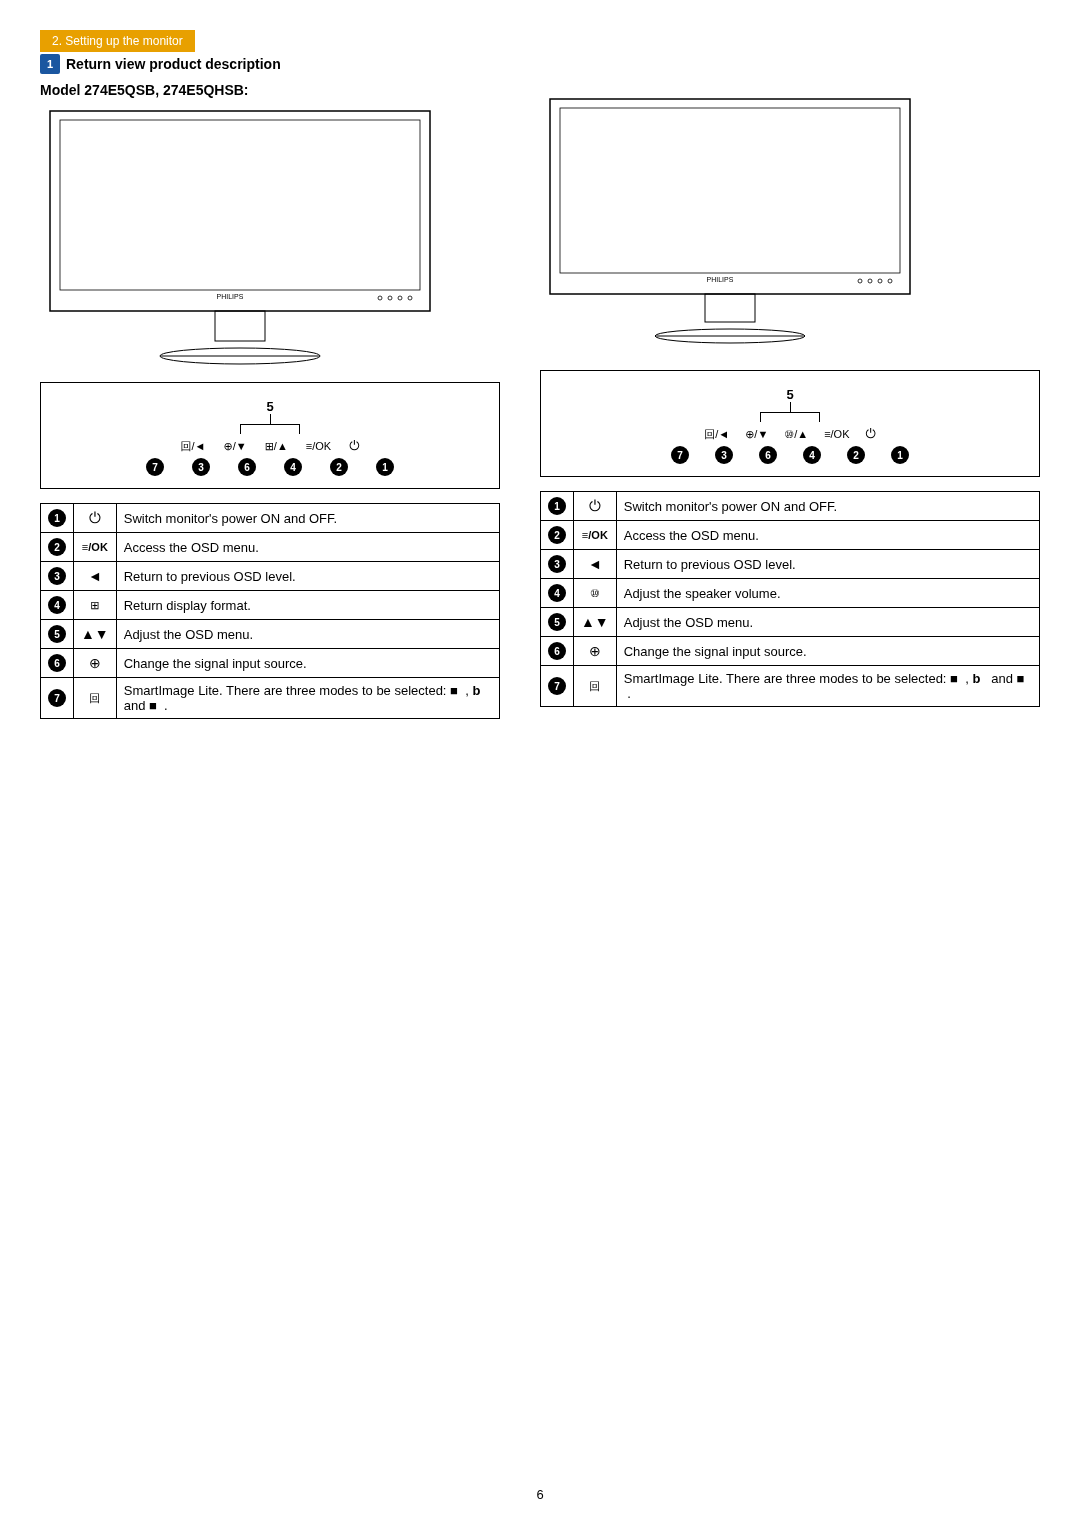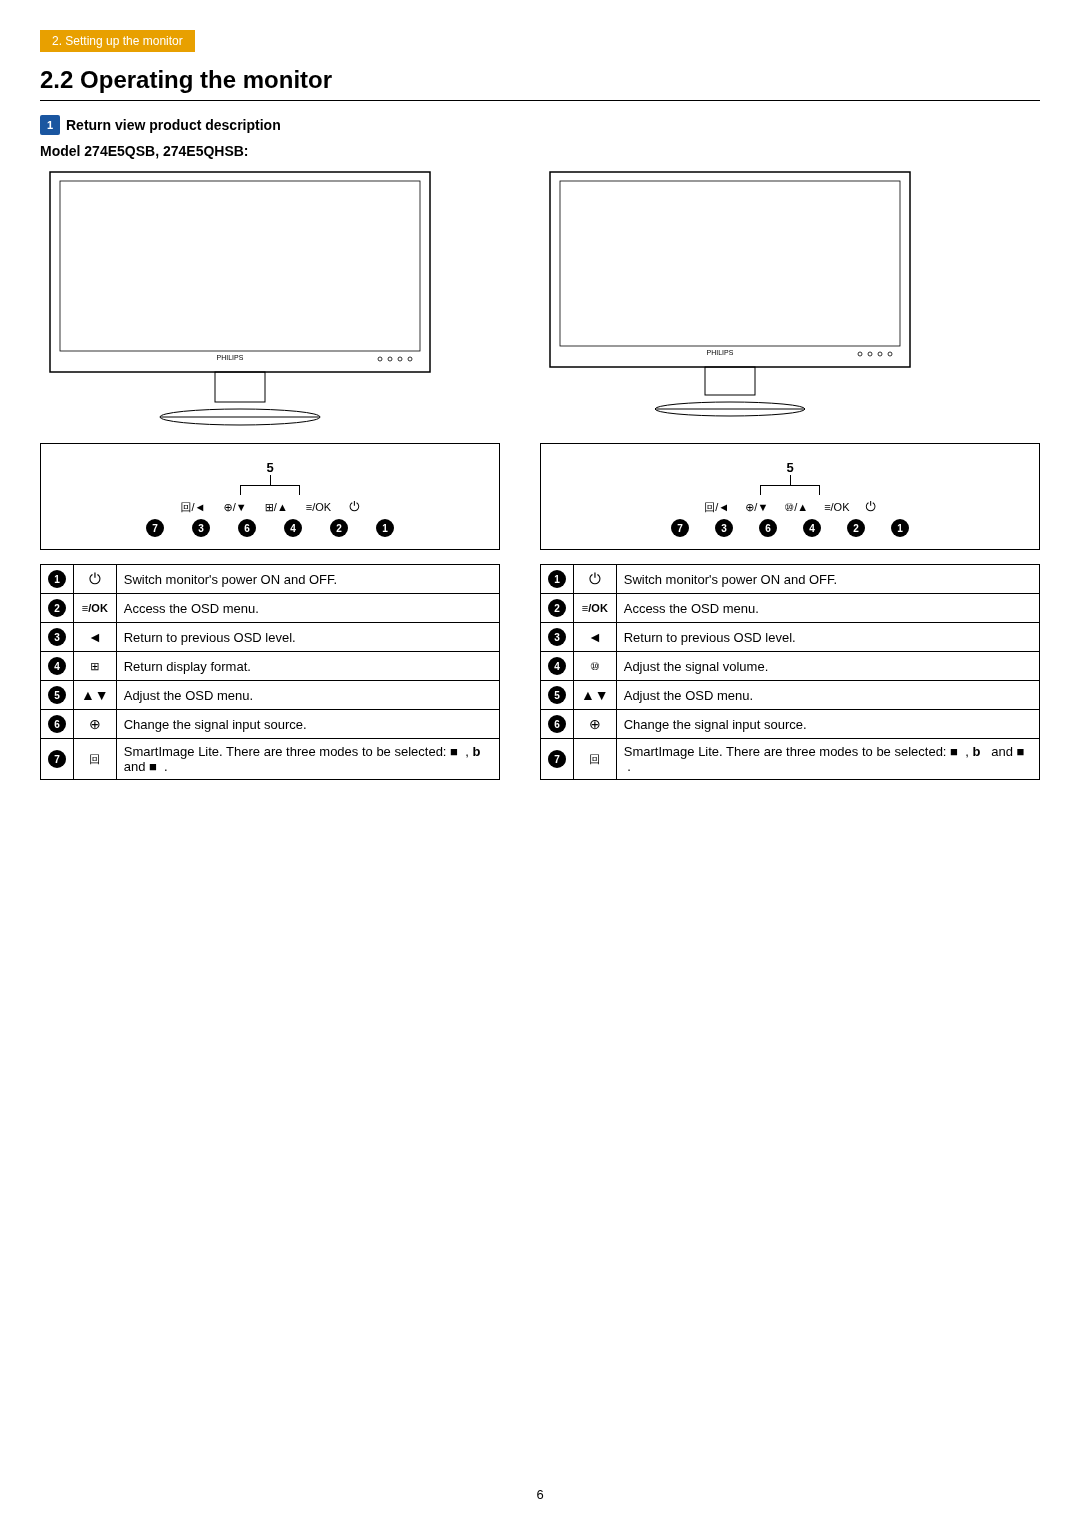--- a/index.html
+++ b/index.html
@@ -20,21 +20,21 @@
       position: relative;
     }
 
     
     .breadcrumb-bar {
       background: #e8a000;
       color: #fff;
       padding: 4px 12px;
       font-size: 12px;
       display: inline-block;
-      margin-bottom: 14px;
+      margin-bottom: 2px;
     }
 
     
     .section-heading {
       font-size: 24px;
       font-weight: bold;
       border-bottom: 1px solid #000;
       padding-bottom: 6px;
       margin-bottom: 14px;
     }
@@ -60,21 +60,21 @@
       align-items: center;
       font-size: 14px;
       font-weight: bold;
       margin-bottom: 8px;
     }
 
     
     .two-col {
       display: flex;
       gap: 40px;
-      align-items: flex-end;
+      align-items: center;
     }
 
     .col-left {
       width: 460px;
       flex-shrink: 0;
     }
 
     .col-right {
       flex: 1;
     }
@@ -158,24 +158,20 @@
   </style>
 </head>
 <body>
 
 <div class="page">
 
   
   <div class="breadcrumb-bar">2. Setting up the monitor</div>
 
   
-  <div class="section-heading">
-    <span>2.2</span>
-    <span>Operating the monitor</span>
-  </div>
 
   
   <div class="front-view-label">
     <span class="badge">1</span>
     <span>Return view product description</span>
   </div>
 
   
   <div class="two-col">
 
@@ -343,21 +339,21 @@
             <td class="desc-cell">Access the OSD menu.</td>
           </tr>
           <tr>
             <td class="num-cell"><span class="num-circle">3</span></td>
             <td class="icon-cell">◄</td>
             <td class="desc-cell">Return to previous OSD level.</td>
           </tr>
           <tr>
             <td class="num-cell"><span class="num-circle">4</span></td>
             <td class="icon-cell" style="font-size:11px;">⑩</td>
-            <td class="desc-cell">Adjust the signal volume.</td>
+            <td class="desc-cell">Adjust the speaker volume.</td>
           </tr>
           <tr>
             <td class="num-cell"><span class="num-circle">5</span></td>
             <td class="icon-cell">▲▼</td>
             <td class="desc-cell">Adjust the OSD menu.</td>
           </tr>
           <tr>
             <td class="num-cell"><span class="num-circle">6</span></td>
             <td class="icon-cell">⊕</td>
             <td class="desc-cell">Change the signal input source.</td>

